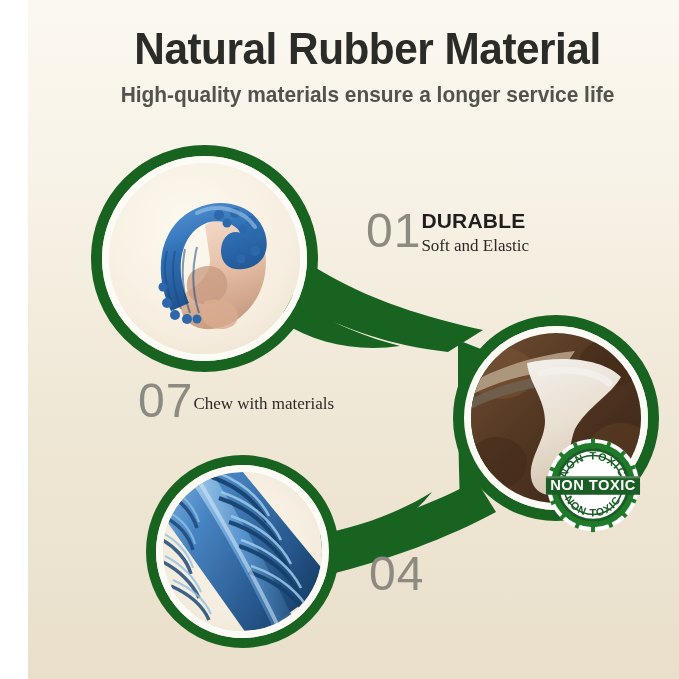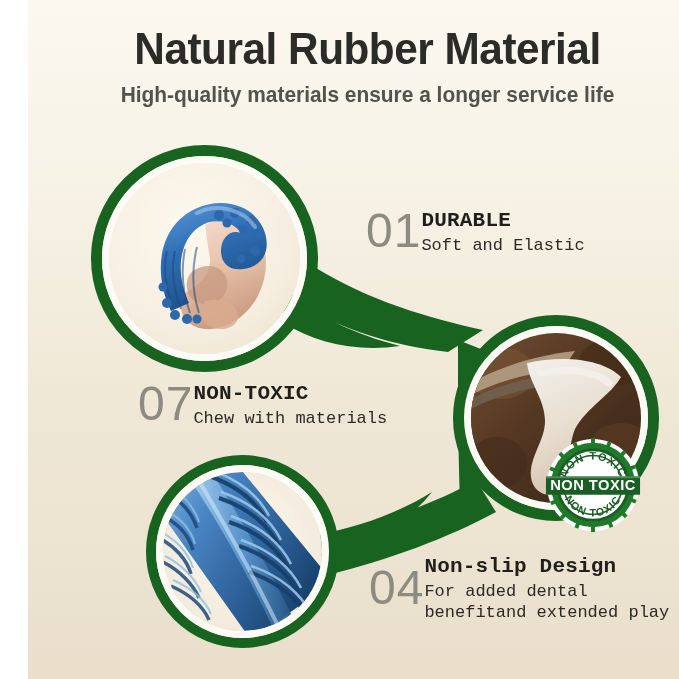--- a/index.html
+++ b/index.html
@@ -96,29 +96,29 @@
   .fnum {
     font-family: "Liberation Sans", sans-serif;
     font-size: 48px;
     font-weight: normal;
     color: #8c8a81;
     line-height: 0.95;
     letter-spacing: 1px;
   }
   .ftext { padding-top: 4px; }
   .fhead {
-    font-family: Liberation Mono, monospace;
+    font-family: Liberation Sans, sans-serif;
     font-size: 21px;
     font-weight: bold;
     color: #211f1c;
     letter-spacing: 0.2px;
     line-height: 1.15;
   }
   .fsub {
-    font-family: Liberation Mono, monospace;
+    font-family: Liberation Serif, serif;
     font-size: 17px;
     font-weight: normal;
     color: #2c2a27;
     line-height: 1.25;
     margin-top: 2px;
   }
   #feature1 { left: 338px; top: 205px; }
   #feature2 { left: 110px; top: 378px; }
   #feature3 { left: 341px; top: 551px; }
 
@@ -368,27 +368,21 @@
     <div class="fnum">01</div>
     <div class="ftext">
       <div class="fhead">DURABLE</div>
       <div class="fsub">Soft and Elastic</div>
     </div>
   </div>
 
   <div class="feature" id="feature2">
     <div class="fnum">07</div>
     <div class="ftext">
-      <div class="fhead">NON-TOXIC</div>
       <div class="fsub">Chew with materials</div>
     </div>
   </div>
 
   <div class="feature" id="feature3">
     <div class="fnum">04</div>
-    <div class="ftext">
-      <div class="fhead">Non-slip Design</div>
-      <div class="fsub">For added dental</div>
-      <div class="fsub" style="margin-top:0">benefitand extended play</div>
-    </div>
   </div>
 
 </div>
 
 </body></html>

